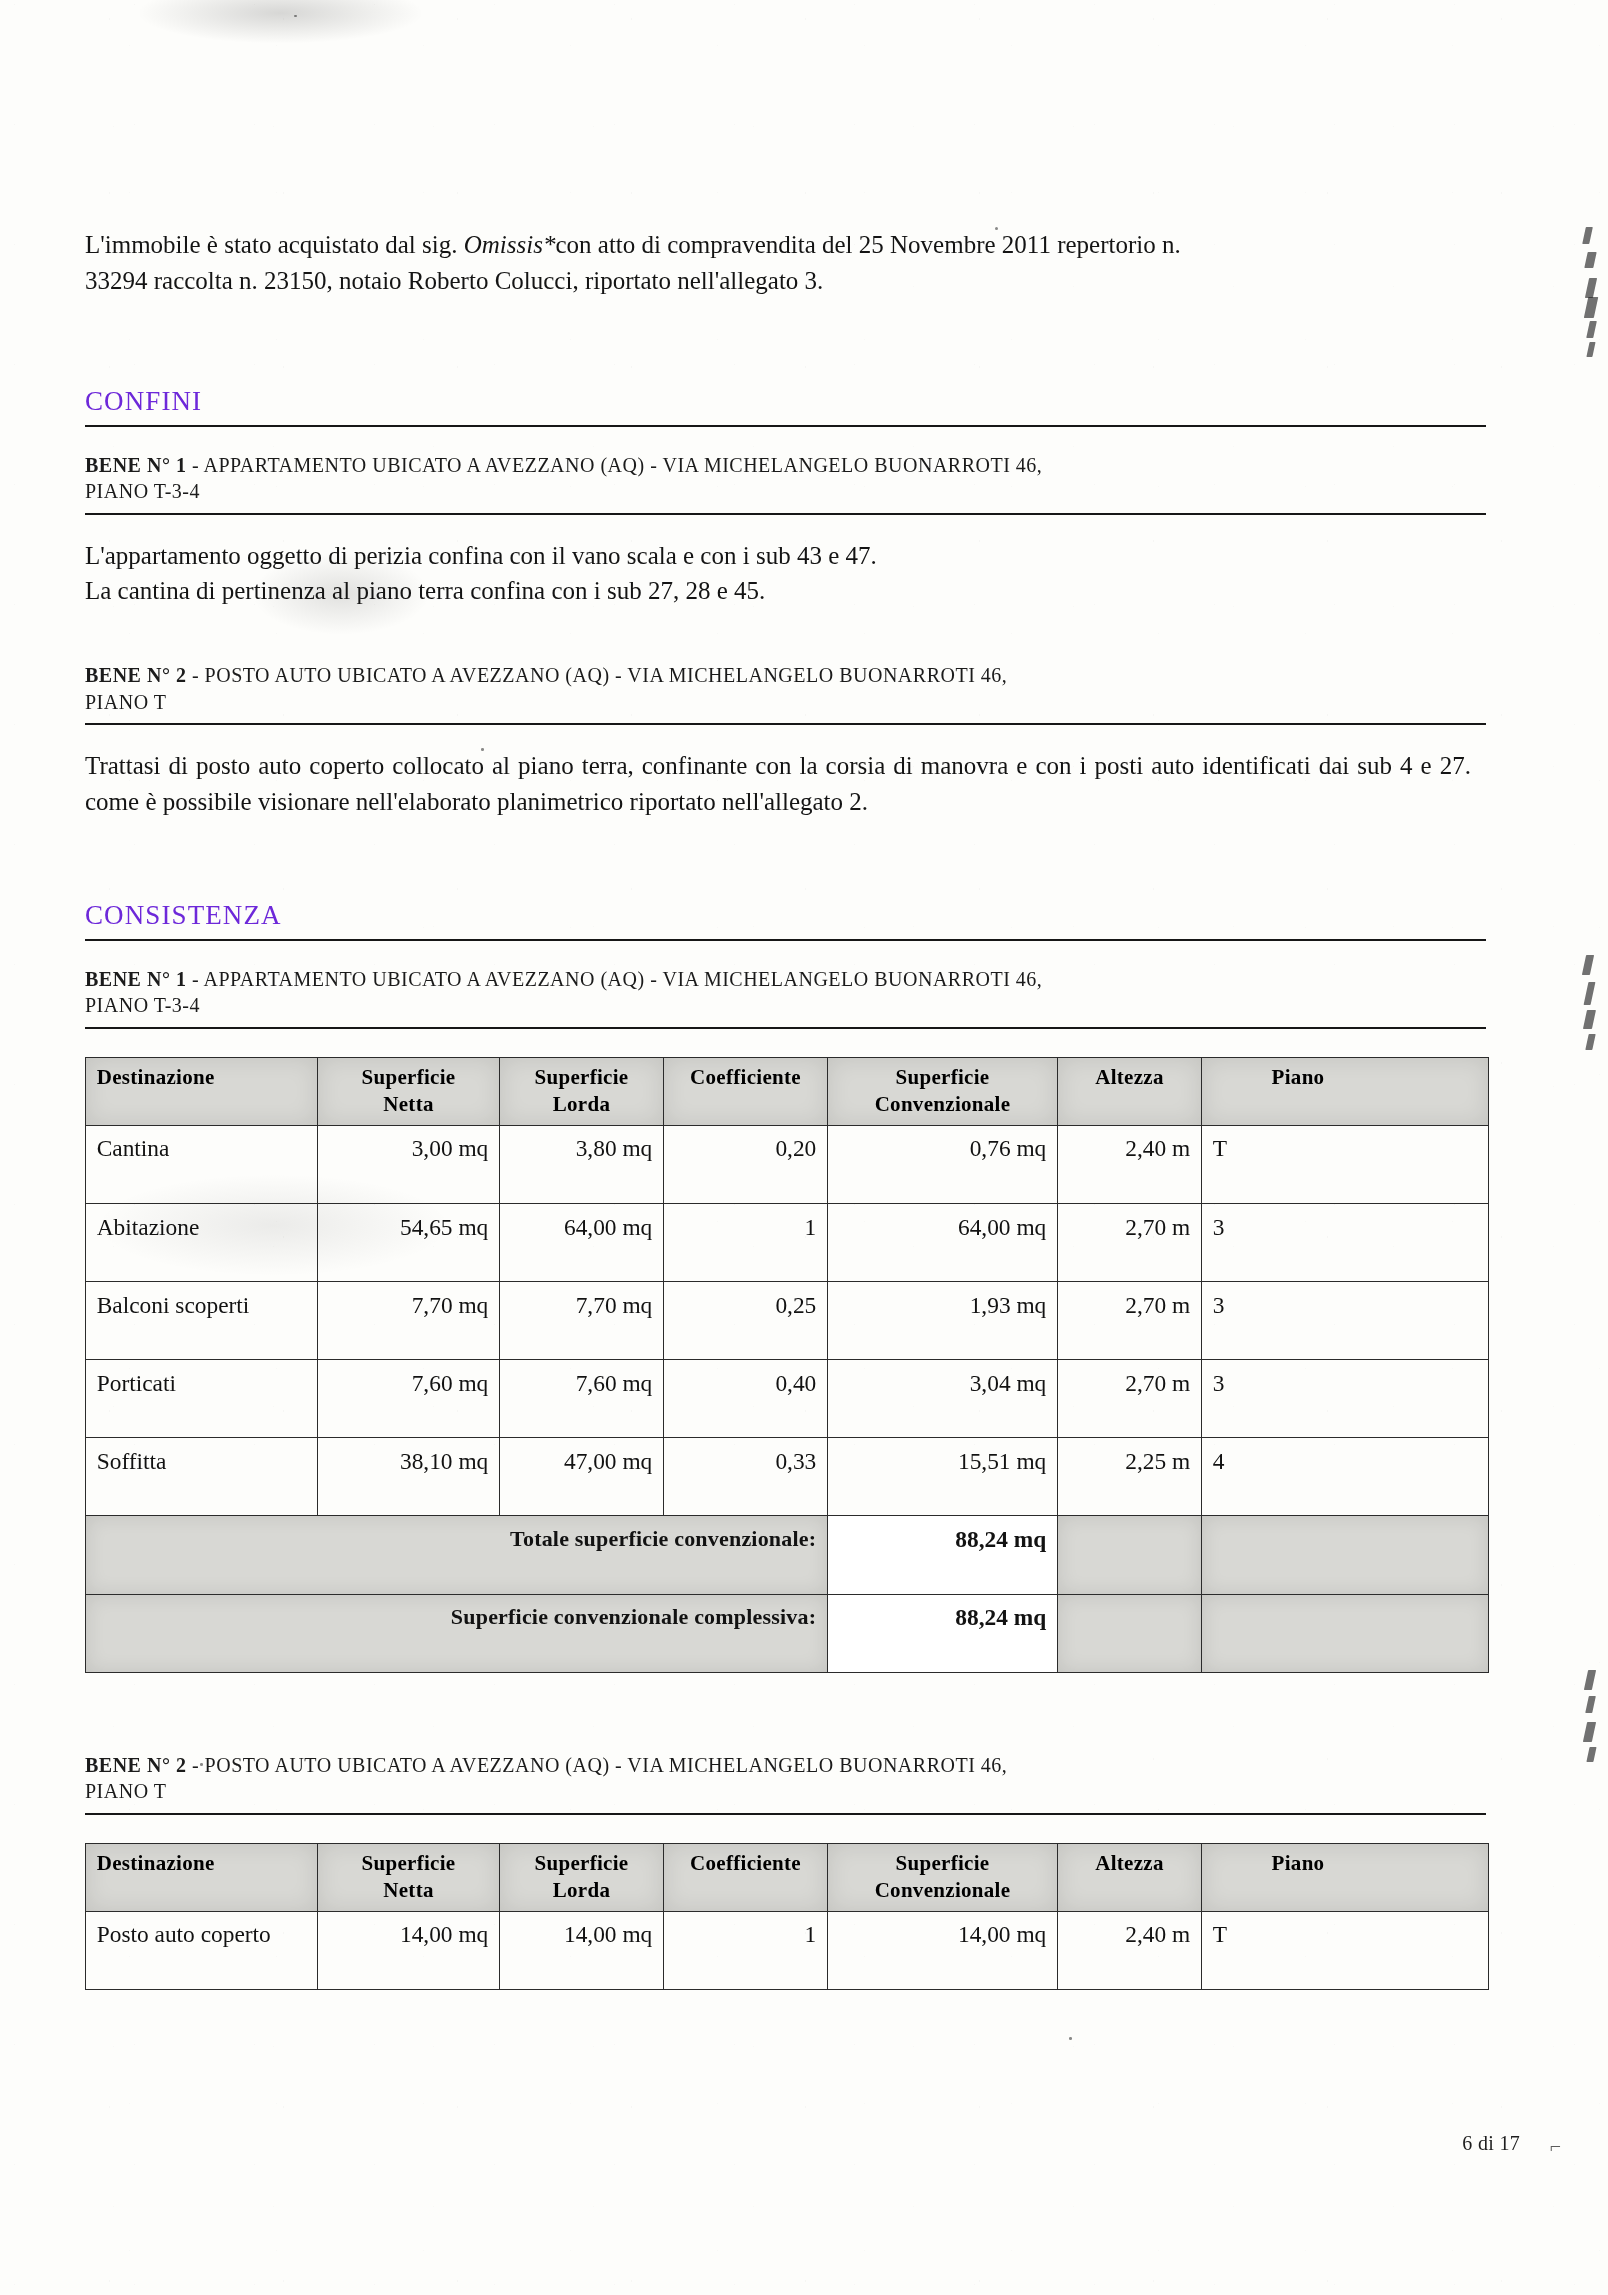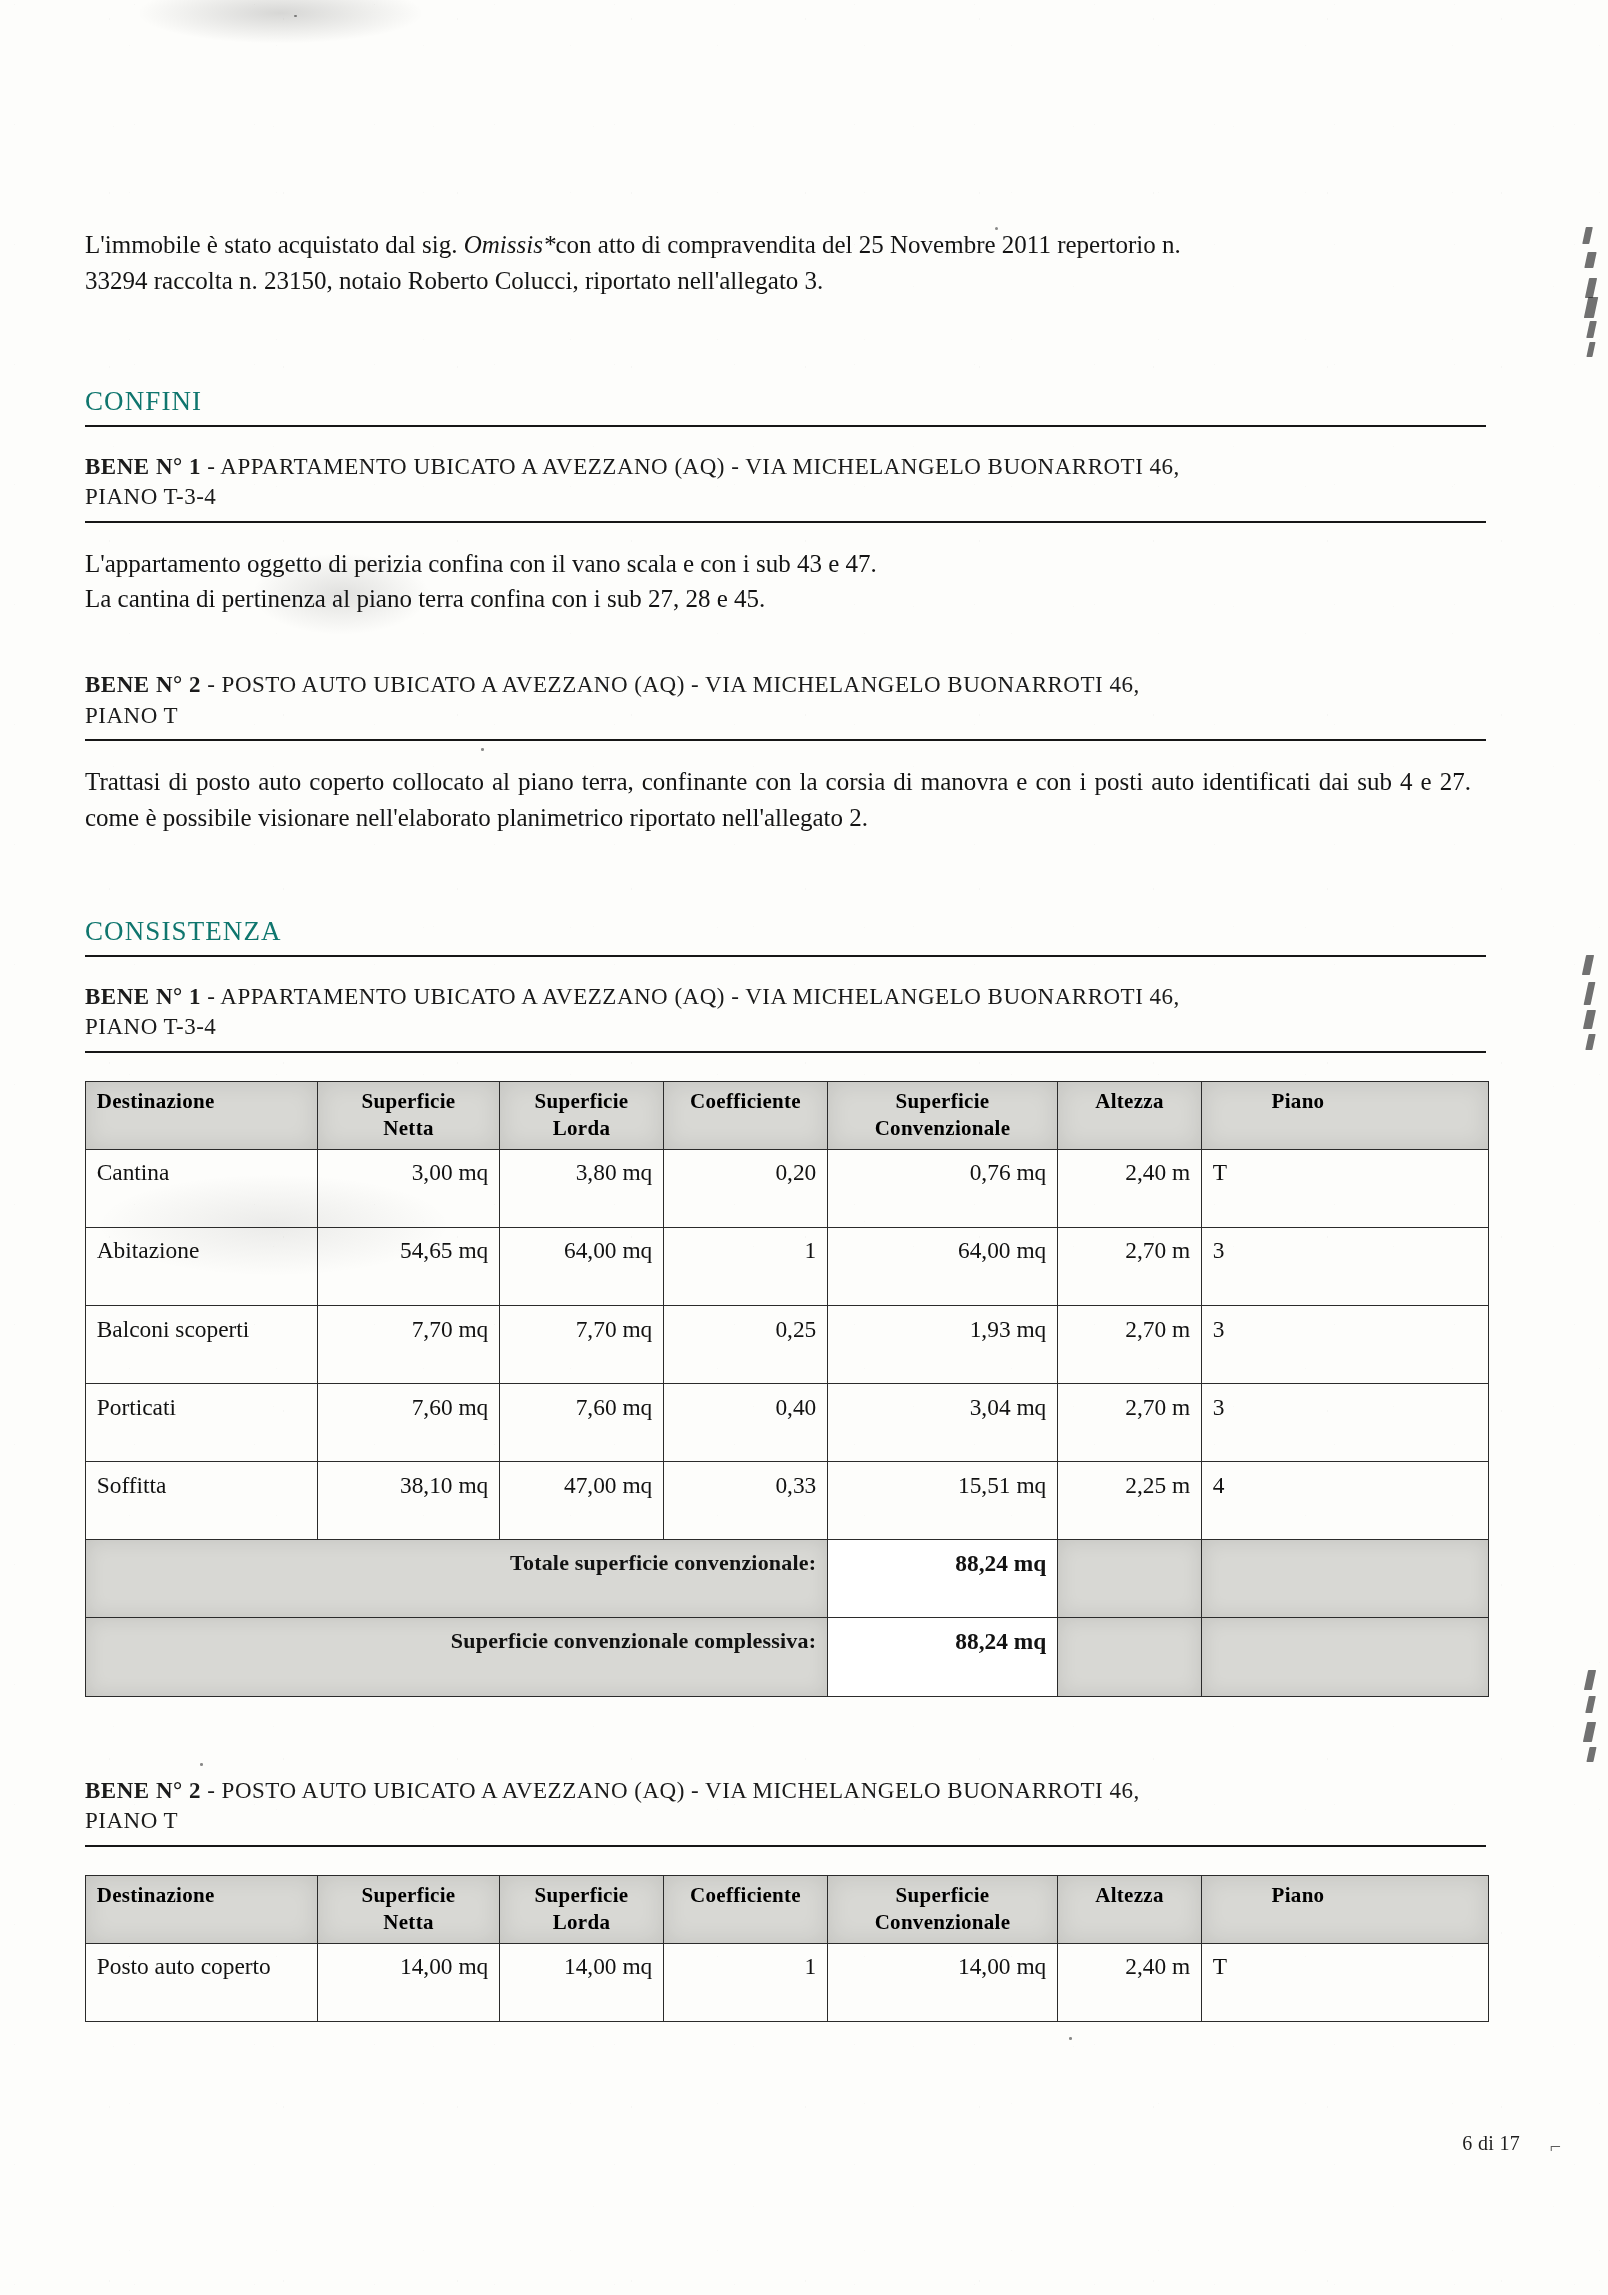--- a/index.html
+++ b/index.html
@@ -58,31 +58,31 @@
     text-justify: inter-word;
   }
   p.para.nojust { text-align: left; }
   .ital { font-style: italic; }
 
   .section-head {
     font-size: 27px;
     letter-spacing: 1.1px;
     margin: 0;
     padding-bottom: 8px;
-    color: #0f766e;
+    color: #6d28d9;
   }
   .rule {
     height: 0;
     border-bottom: 2.7px solid #171717;
     width: 1401px;
   }
   .rule.thin { border-bottom-width: 2px; }
 
   .bene-head {
-    font-size: 23px;
+    font-size: 20px;
     letter-spacing: 0.5px;
     line-height: 1.33;
     margin: 0;
     color: #1b1b1b;
   }
   .bene-head b { font-weight: 700; }
 
   
   table.consist {
     border-collapse: collapse;

